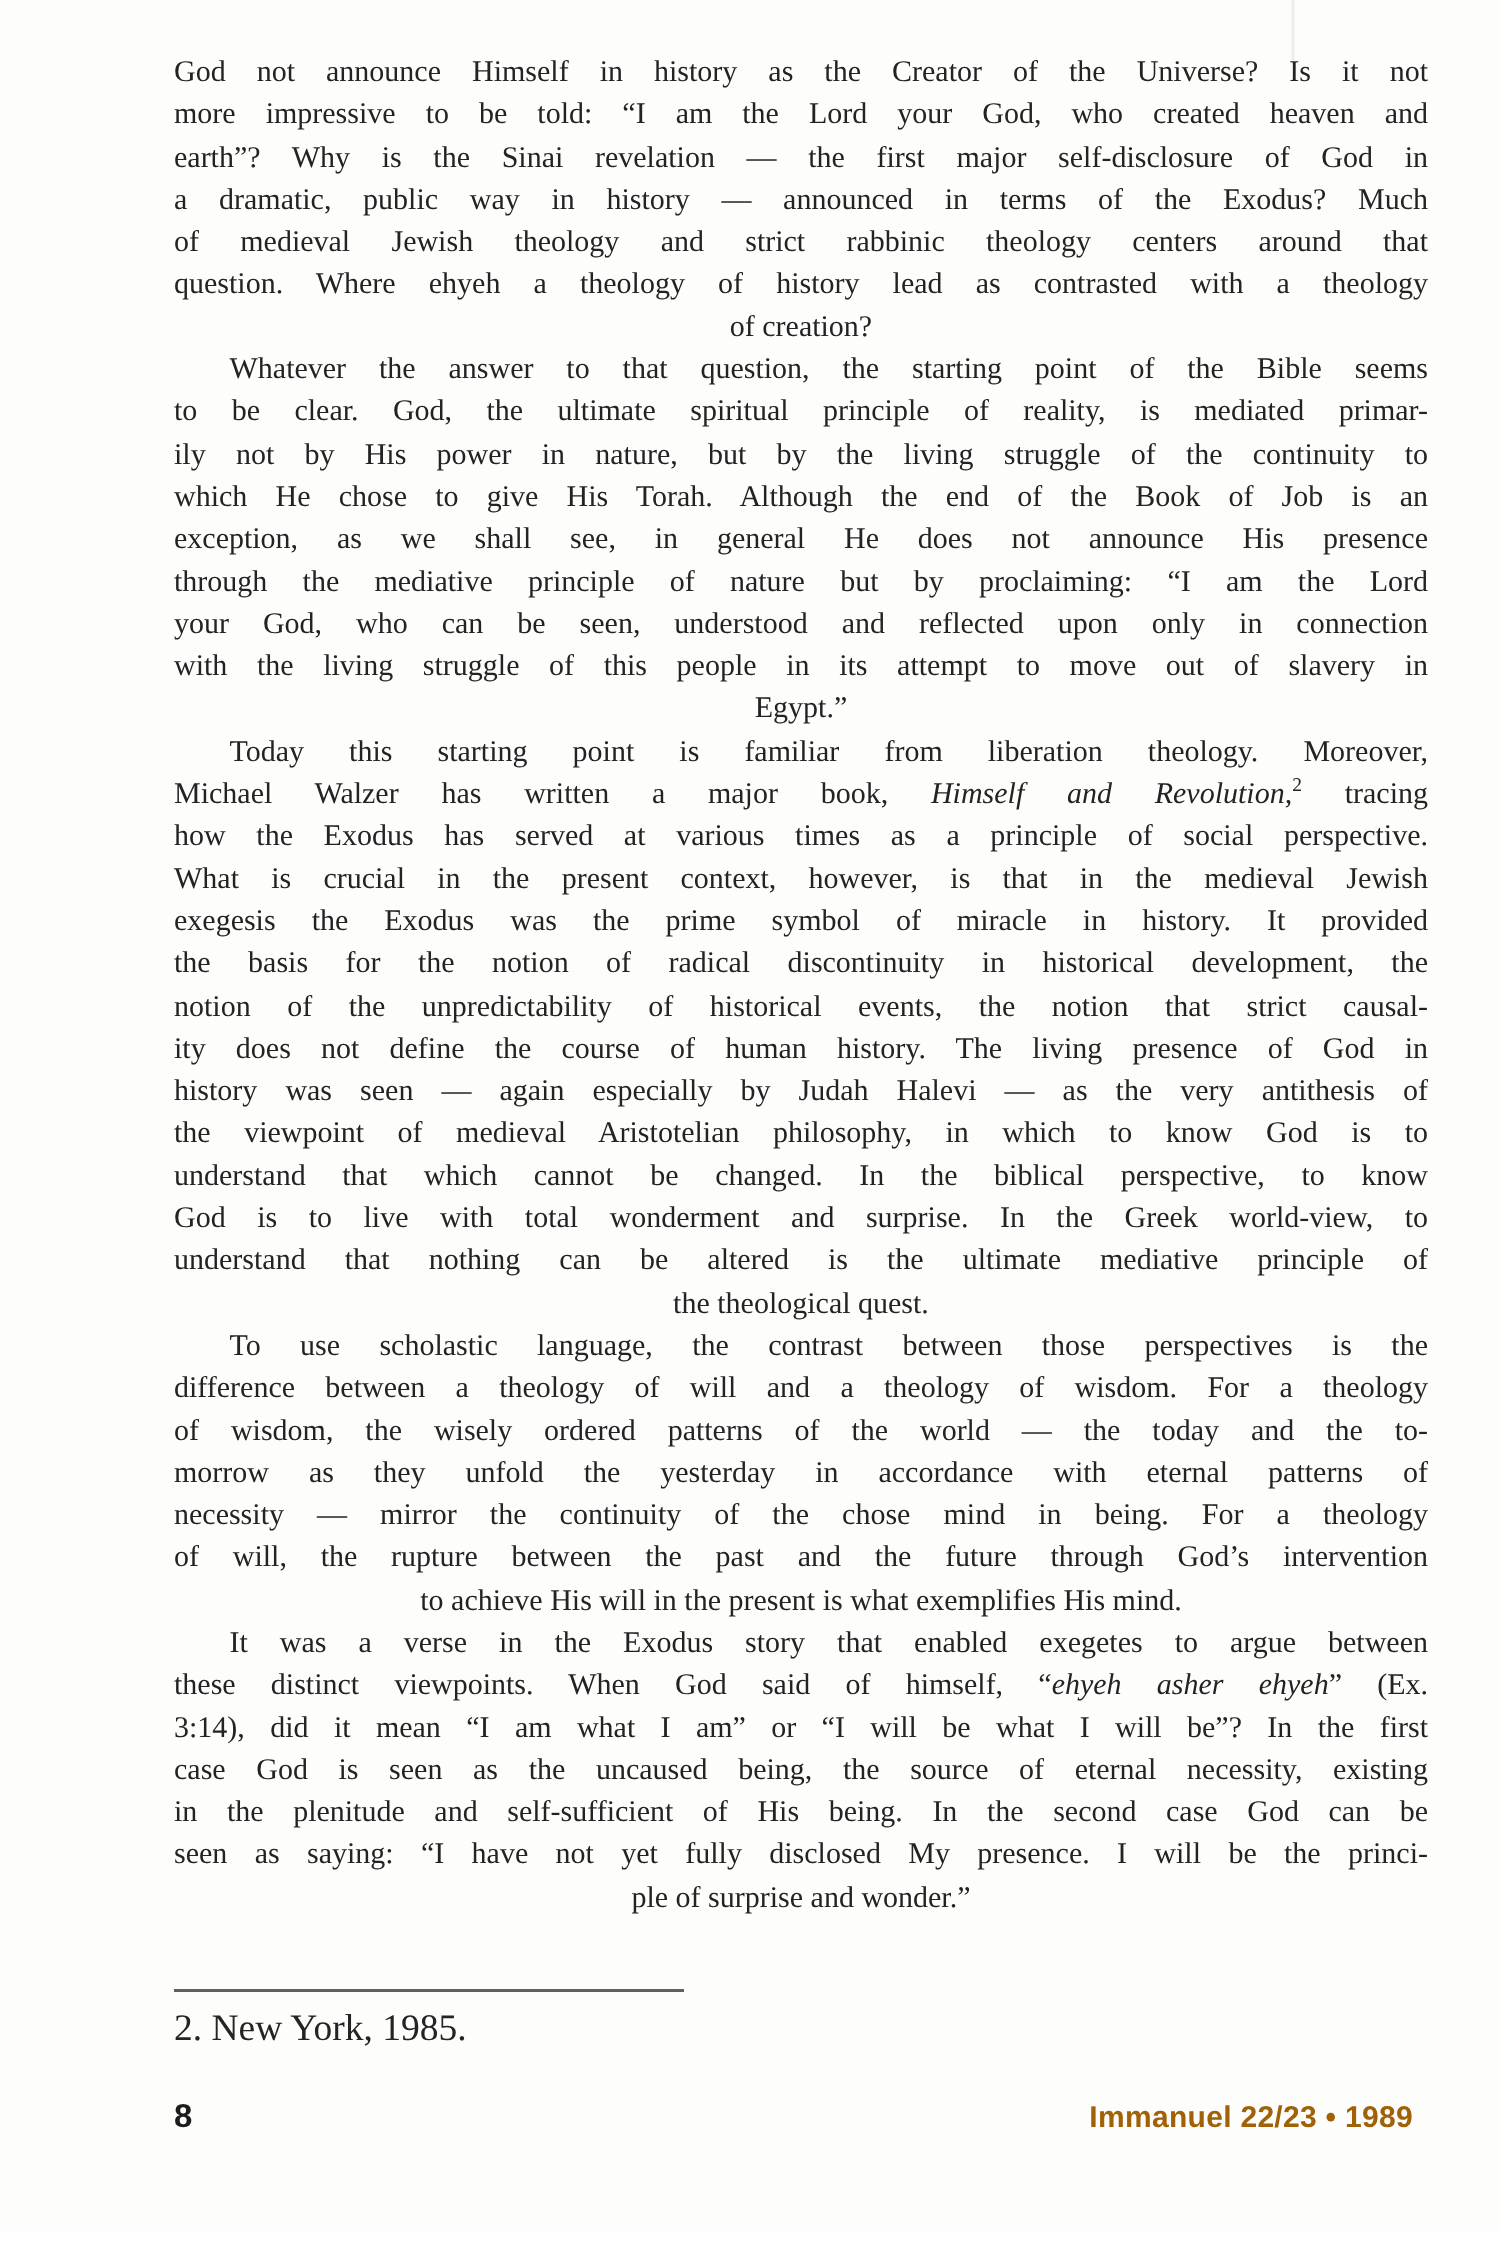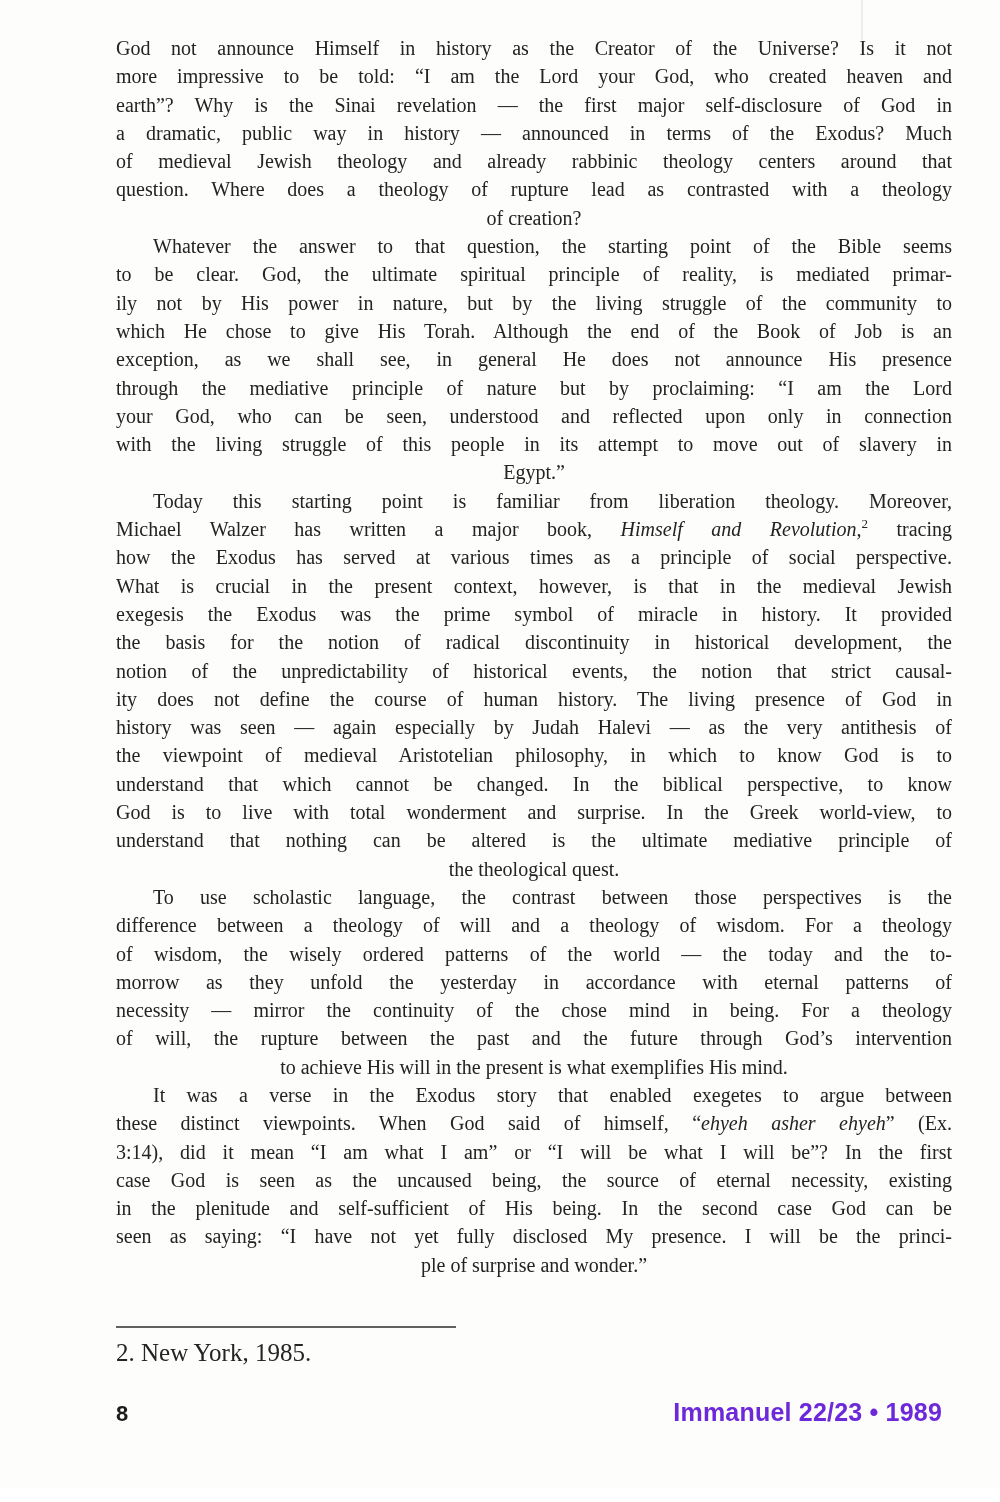--- a/index.html
+++ b/index.html
@@ -75,46 +75,46 @@
     justify-content: space-between;
     align-items: baseline;
     font-family: "Liberation Sans", "DejaVu Sans", sans-serif;
   }
   .page-number {
     font-size: 22px;
     font-weight: 600;
     color: #1c1c1c;
   }
   .journal-line {
-    font-size: 25px;
+    font-size: 20px;
     font-weight: 600;
     letter-spacing: 0.2px;
-    color: #6d28d9;
+    color: #a16207;
   }
 </style>
 </head>
 <body>
 
 <div id="page">
   <div class="scan-line"></div>
 
   <div class="article">
       <div class="para">
         <div class="line just"><span>God not announce Himself in history as the Creator of the Universe? Is it not</span></div>
         <div class="line just"><span>more impressive to be told: “I am the Lord your God, who created heaven and</span></div>
         <div class="line just"><span>earth”? Why is the Sinai revelation — the first major self-disclosure of God in</span></div>
         <div class="line just"><span>a dramatic, public way in history — announced in terms of the Exodus? Much</span></div>
-        <div class="line just"><span>of medieval Jewish theology and already rabbinic theology centers around that</span></div>
-        <div class="line just"><span>question. Where does a theology of rupture lead as contrasted with a theology</span></div>
+        <div class="line just"><span>of medieval Jewish theology and strict rabbinic theology centers around that</span></div>
+        <div class="line just"><span>question. Where ehyeh a theology of history lead as contrasted with a theology</span></div>
         <div class="line"><span>of creation?</span></div>
       </div>
       <div class="para">
         <div class="line just ind"><span>Whatever the answer to that question, the starting point of the Bible seems</span></div>
         <div class="line just"><span>to be clear. God, the ultimate spiritual principle of reality, is mediated primar-</span></div>
-        <div class="line just"><span>ily not by His power in nature, but by the living struggle of the community to</span></div>
+        <div class="line just"><span>ily not by His power in nature, but by the living struggle of the continuity to</span></div>
         <div class="line just"><span>which He chose to give His Torah. Although the end of the Book of Job is an</span></div>
         <div class="line just"><span>exception, as we shall see, in general He does not announce His presence</span></div>
         <div class="line just"><span>through the mediative principle of nature but by proclaiming: “I am the Lord</span></div>
         <div class="line just"><span>your God, who can be seen, understood and reflected upon only in connection</span></div>
         <div class="line just"><span>with the living struggle of this people in its attempt to move out of slavery in</span></div>
         <div class="line"><span>Egypt.”</span></div>
       </div>
       <div class="para">
         <div class="line just ind"><span>Today this starting point is familiar from liberation theology. Moreover,</span></div>
         <div class="line just"><span>Michael Walzer has written a major book, </span><span class="it">Himself and Revolution,</span><sup>2</sup><span> tracing</span></div>

